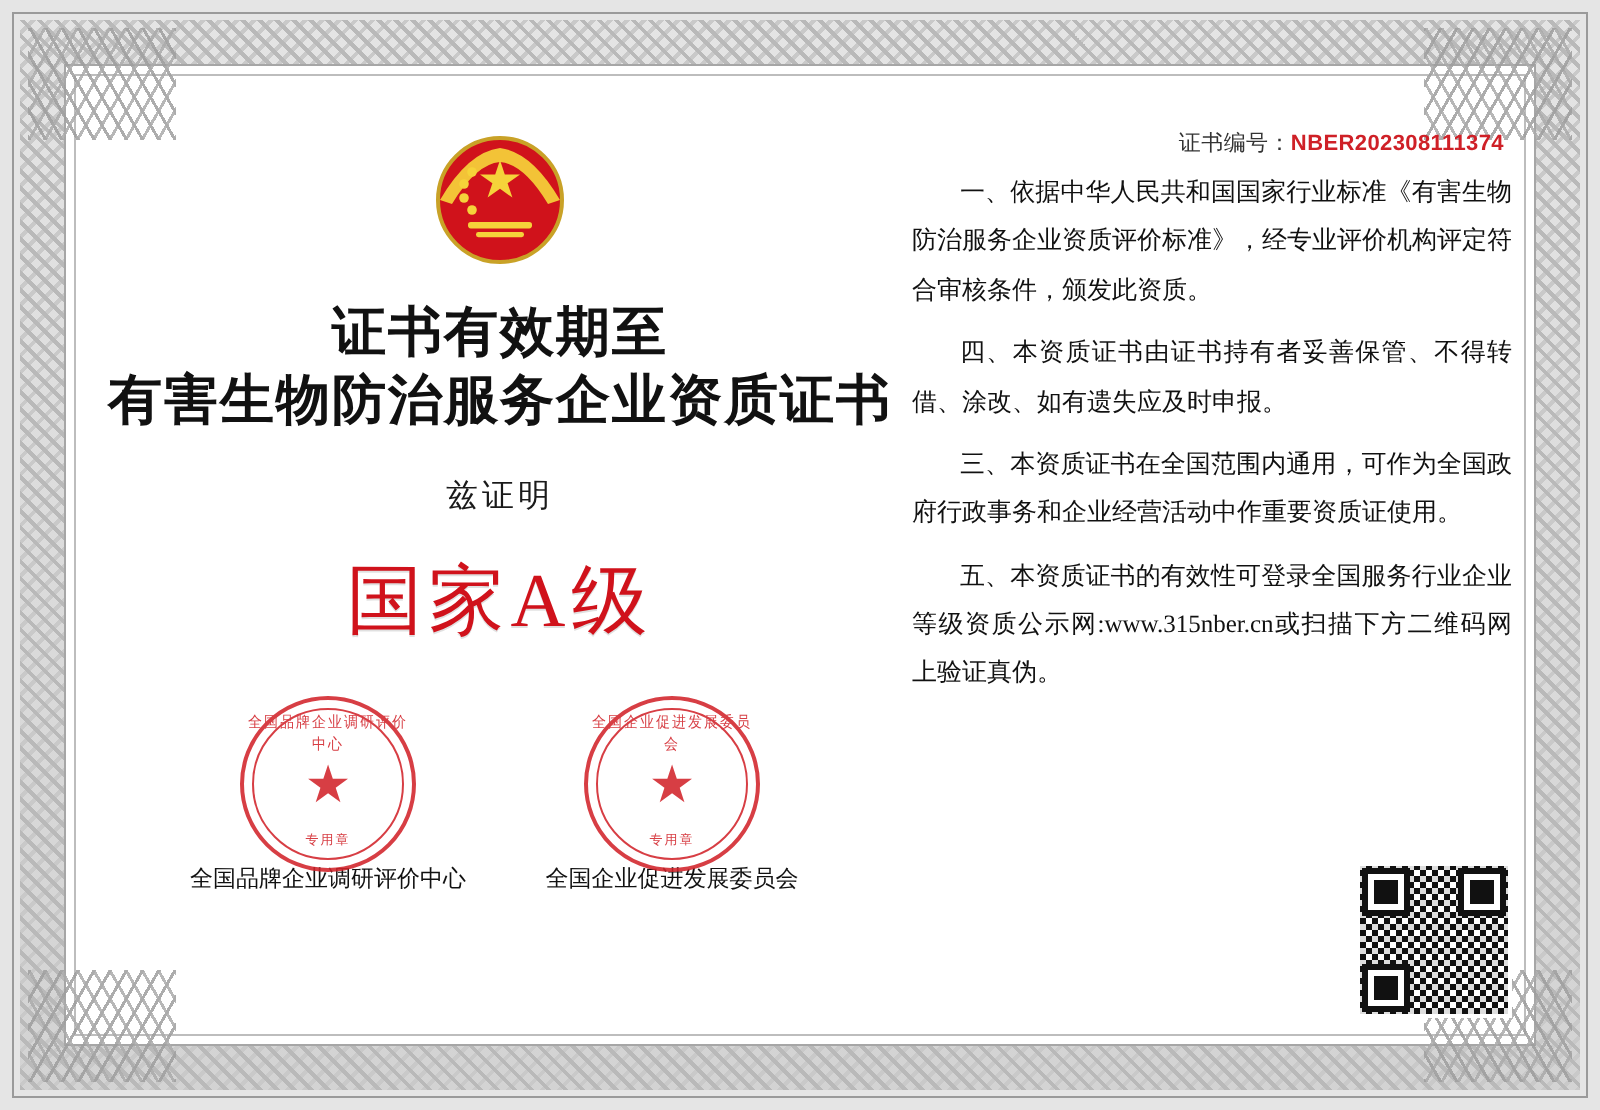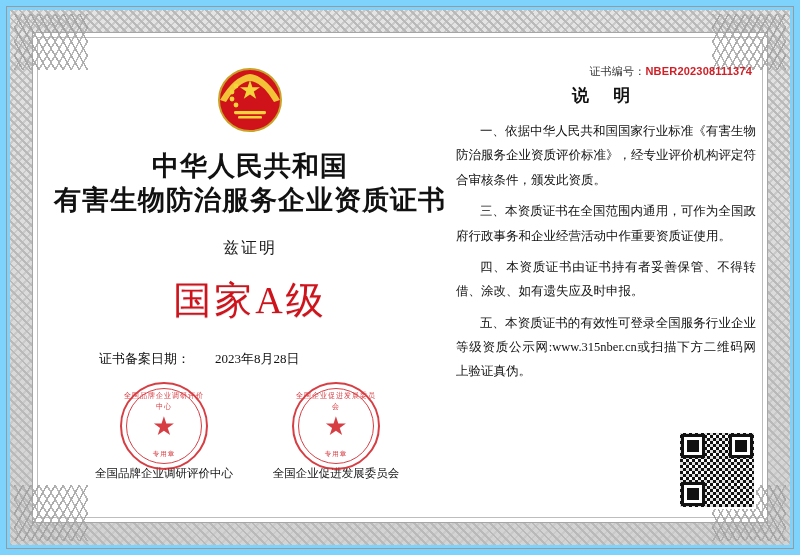--- a/index.html
+++ b/index.html
@@ -12,21 +12,21 @@
     overflow: hidden;
     font-family: "Liberation Sans", sans-serif;
     background: #ffffff;
   }
 
   .certificate {
     position: relative;
     width: 800px;
     height: 555px;
     box-sizing: border-box;
-    background: #7dd3fc;
+    background: #e5e5e5;
   }
 
   
   .border-outer {
     position: absolute;
     left: 6px; top: 6px; right: 6px; bottom: 6px;
     border: 1px solid #9a9a9a;
     box-sizing: border-box;
   }
   .border-band {
@@ -311,34 +311,30 @@
             <circle cx="28" cy="43" r="2.4"></circle>
             <circle cx="32" cy="49" r="2.4"></circle>
             <rect x="30" y="55" width="32" height="3.2" rx="1.4"></rect>
             <rect x="34" y="60" width="24" height="2.6" rx="1.2"></rect>
             <path d="M16 44 Q30 20 46 18 Q62 20 76 44 L70 46 Q58 26 46 25 Q34 26 22 46 Z" opacity="0.92"></path>
           </g>
         </svg>
       </div>
 
       <div class="title-main">
-        <span>中华人民共和国</span>
+        <span>证书有效期至</span>
         <span class="line2">有害生物防治服务企业资质证书</span>
       </div>
 
       <div class="hereby">兹证明</div>
 
 
       <div class="grade">国家A级</div>
 
       <div class="dates">
-        <div class="date-row">
-          <span class="lbl">证书备案日期：</span>
-          <span class="val">2023年8月28日</span>
-        </div>
       </div>
 
       <div class="seals">
         <div class="seal-block">
           <div class="seal">
             <div class="ring-text">全国品牌企业调研评价中心</div>
             <div class="star">★</div>
             <div class="ring-text-bottom">专用章</div>
           </div>
           <div class="seal-caption">全国品牌企业调研评价中心</div>
@@ -349,24 +345,23 @@
             <div class="star">★</div>
             <div class="ring-text-bottom">专用章</div>
           </div>
           <div class="seal-caption">全国企业促进发展委员会</div>
         </div>
       </div>
 
     </div>
 
     <div class="right-col">
-      <div class="notice-title">说 明</div>
       <div class="notice-item">一、依据中华人民共和国国家行业标准《有害生物防治服务企业资质评价标准》，经专业评价机构评定符合审核条件，颁发此资质。</div>
+      <div class="notice-item">四、本资质证书由证书持有者妥善保管、不得转借、涂改、如有遗失应及时申报。</div>
       <div class="notice-item">三、本资质证书在全国范围内通用，可作为全国政府行政事务和企业经营活动中作重要资质证使用。</div>
-      <div class="notice-item">四、本资质证书由证书持有者妥善保管、不得转借、涂改、如有遗失应及时申报。</div>
       <div class="notice-item">五、本资质证书的有效性可登录全国服务行业企业等级资质公示网:www.315nber.cn或扫描下方二维码网上验证真伪。</div>
     </div>
 
     <div class="qr">
       <span class="finder f-tl"></span>
       <span class="finder f-tr"></span>
       <span class="finder f-bl"></span>
     </div>
 
   </div>

